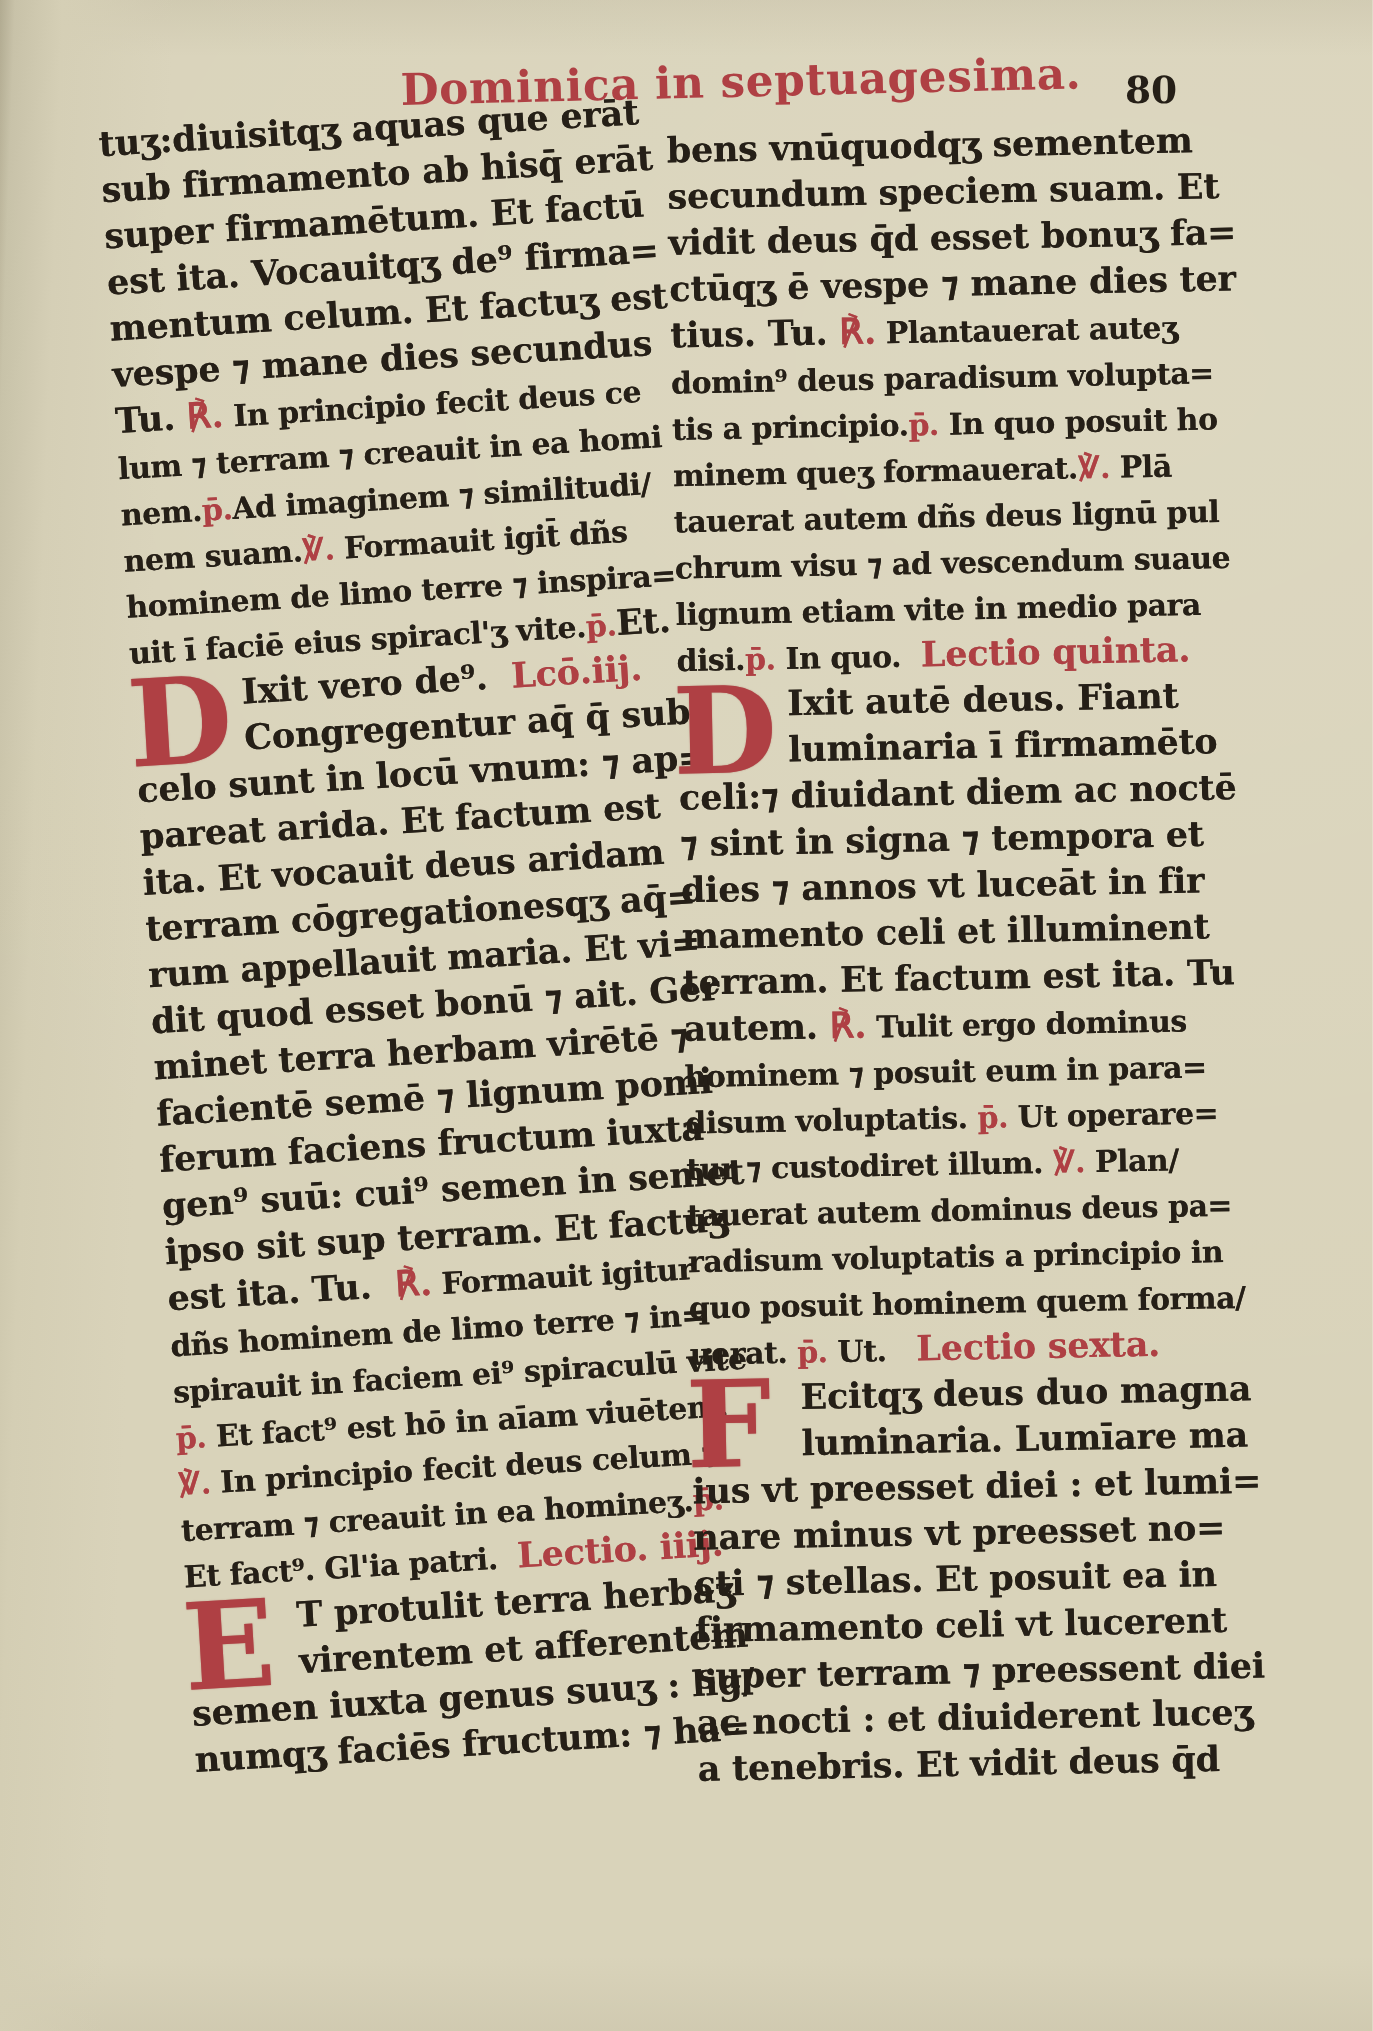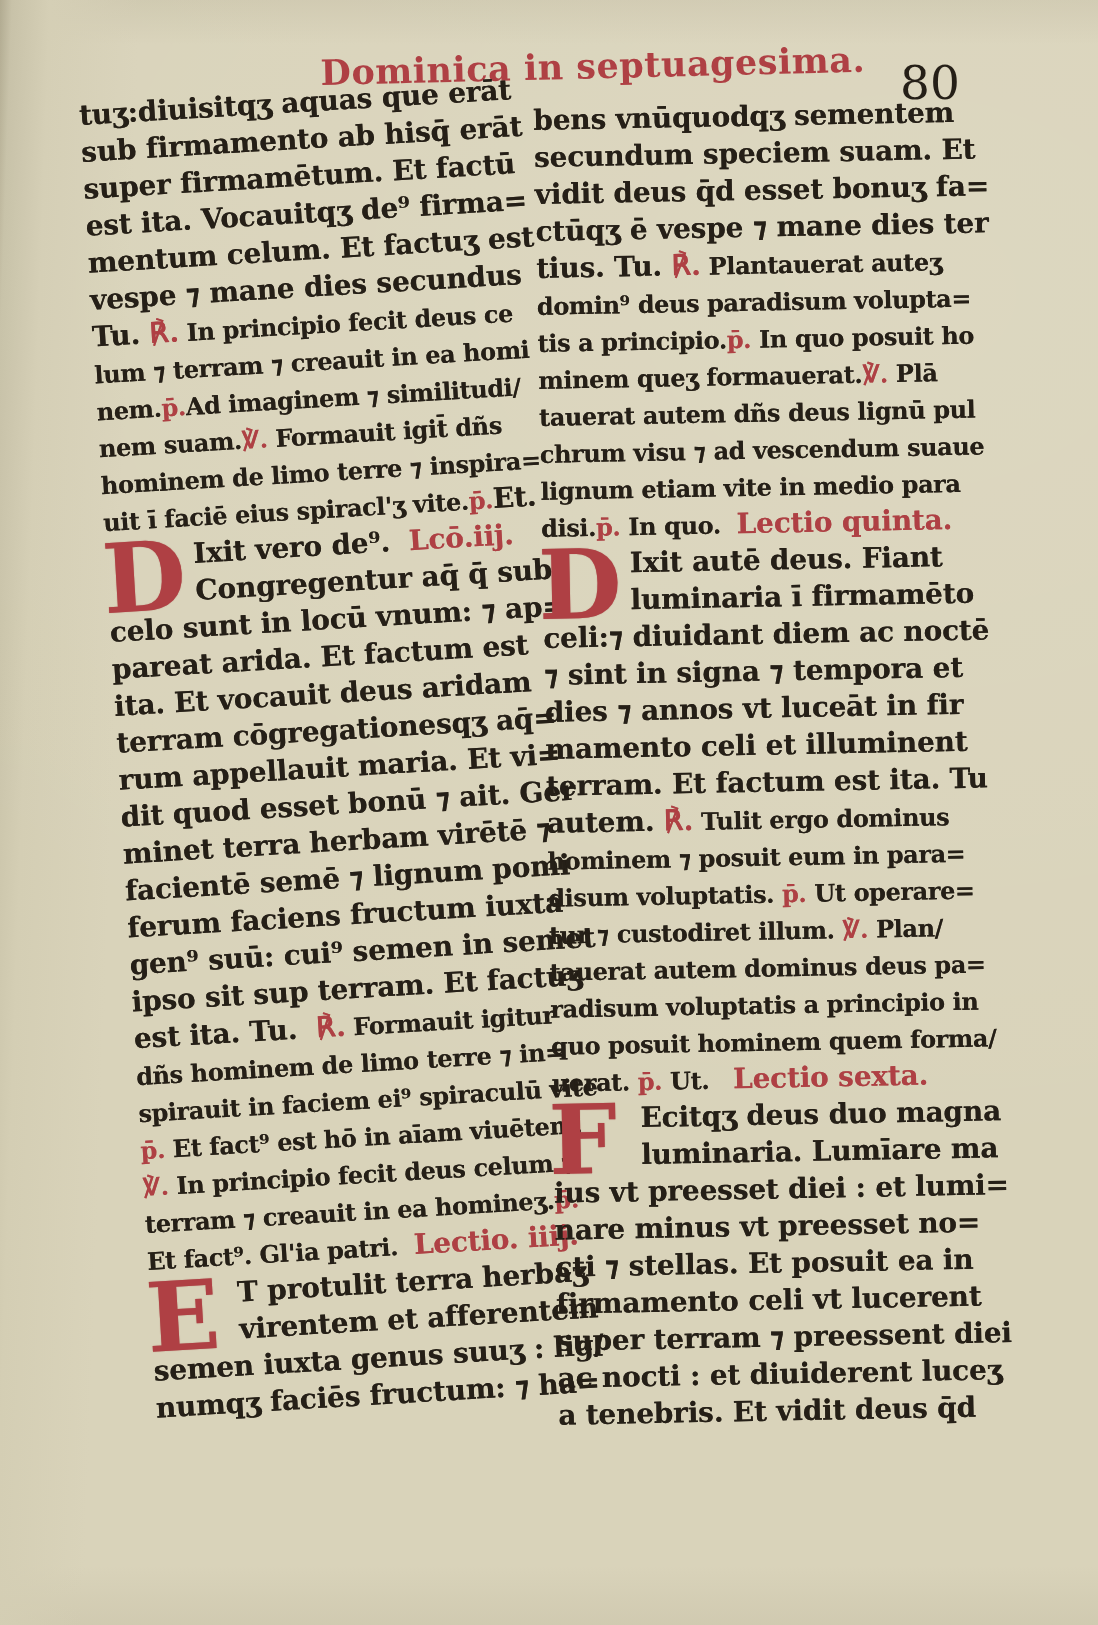--- a/index.html
+++ b/index.html
@@ -9,21 +9,21 @@
     background-color:#d9d3ba;
     background-image:
       radial-gradient(1200px 900px at 82% 18%, rgba(255,255,248,0.10), rgba(0,0,0,0)),
       linear-gradient(92deg,#b0a98f 0px,#c7c1a7 12px,#d4ceb4 50px,rgba(0,0,0,0) 140px),
       linear-gradient(180deg, rgba(120,110,80,0.10) 0px, rgba(0,0,0,0) 45px),
       linear-gradient(0deg, rgba(120,110,80,0.09) 0px, rgba(0,0,0,0) 60px);
   }
   .header-title{position:absolute;left:320px;top:52px;font-size:35px;font-weight:bold;
     color:var(--rubric);transform:rotate(-1.4deg);transform-origin:0 0;
     letter-spacing:0.5px;white-space:pre;}
-  .page-number{position:absolute;left:900px;top:55px;font-size:47px;font-weight:normal;
+  .page-number{position:absolute;left:900px;top:55px;font-size:30px;font-weight:bold;
     color:var(--ink);}
   .col{position:absolute;width:452px;}
   .col-left{left:78px;top:97px;transform:rotate(-3.4deg);transform-origin:0 0;}
   .col-right{left:533px;top:102px;transform:rotate(-1.1deg);transform-origin:0 0;}
   .line{position:relative;height:37px;line-height:37px;font-size:28px;font-weight:bold;
     color:var(--ink);white-space:pre;letter-spacing:-0.2px;
     text-shadow:0 0 0.5px rgba(35,28,18,0.75);}
   .line .sm{font-size:24px;letter-spacing:-0.4px;}
   .line .rub{color:var(--rubric);text-shadow:0 0 0.5px rgba(150,50,50,0.6);}
   .ind{padding-left:88px;}

